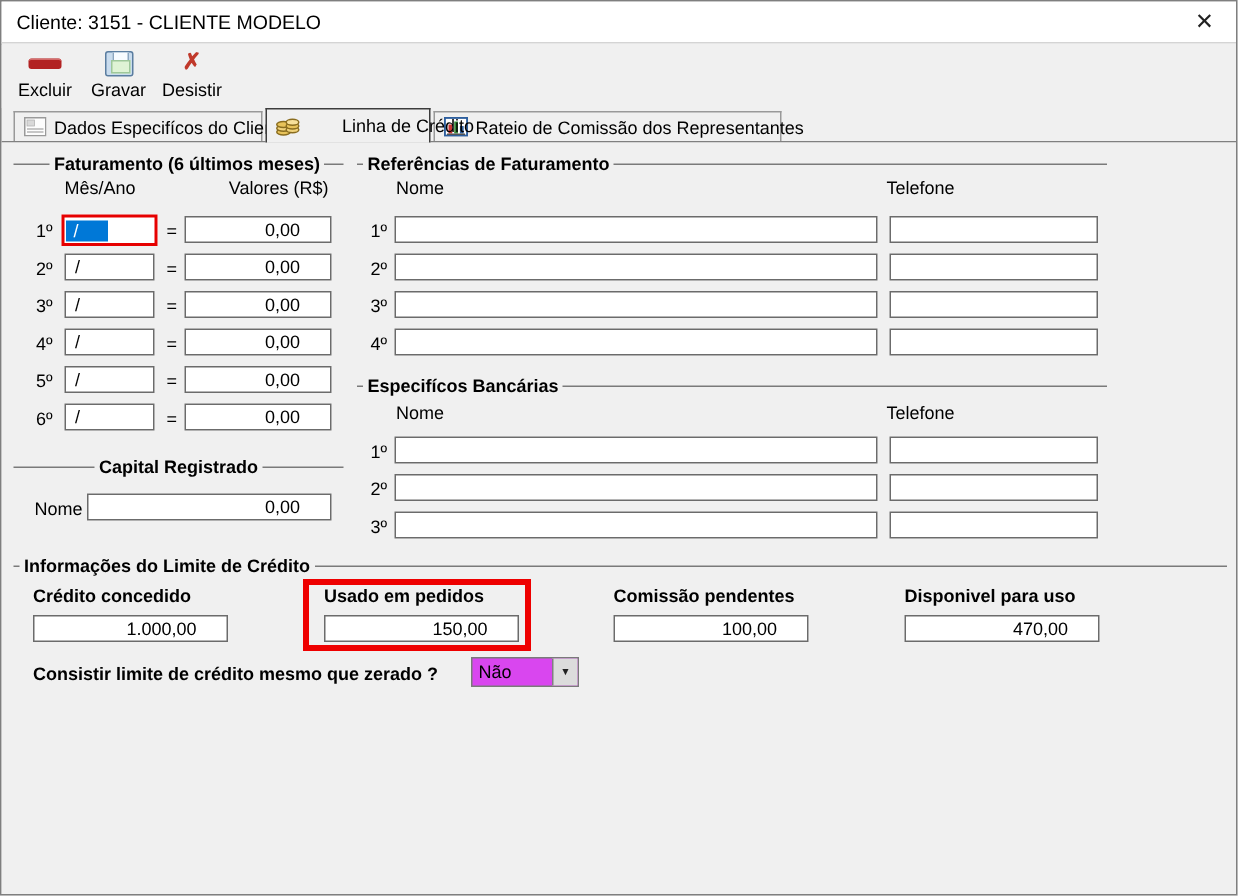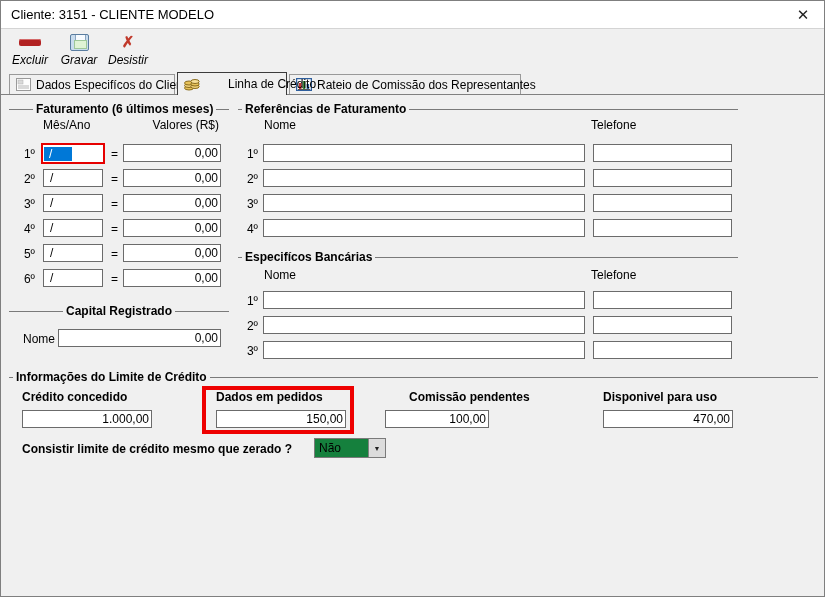--- a/index.html
+++ b/index.html
@@ -7,21 +7,21 @@
   .window { position:relative; width:825px; height:597px; background:#f0f0f0;
             border:1px solid #7f7f7f; overflow:hidden; font-size:12px; color:#000; }
   .titlebar { position:absolute; left:0; top:0; right:0; height:28px; background:#ffffff;
               border-bottom:1px solid #d4d4d4; display:flex; align-items:center; }
   .title { font-size:13px; padding-left:10px; }
   .close { position:absolute; right:10px; top:4px; width:22px; height:20px; text-align:center;
            font-size:15px; line-height:20px; color:#222; cursor:pointer; }
   .toolbar { position:absolute; left:0; top:29px; right:0; height:42px; background:#f0f0f0; }
   .tbtn { position:absolute; top:3px; height:38px; display:flex; flex-direction:column;
           align-items:center; justify-content:flex-start; cursor:pointer; }
-  .tbtn .lbl { font-size:12px; margin-top:2px;font-style:italic; }
+  .tbtn .lbl { font-size:12px; margin-top:2px; }
   .ico-wrap { height:18px; display:flex; align-items:center; justify-content:center; }
   .ico-minus { width:22px; height:7px; background:#b22222; border-radius:2px;
                box-shadow:inset 0 1px 0 #d46a6a; }
   .floppy { width:19px; height:17px; background:#c9dcee; border:1px solid #5a7da0;
             border-radius:2px; position:relative; }
   .floppy::before { content:""; position:absolute; top:0; left:4px; width:9px; height:6px;
                     background:#f7fbff; border:1px solid #8aa5c0; border-top:none; }
   .floppy::after { content:""; position:absolute; bottom:1px; left:3px; width:11px; height:7px;
                    background:#dff3d5; border:1px solid #9ec79a; }
   .ico-x { color:#c0392b; font-size:15px; font-weight:bold; line-height:16px; }
@@ -36,29 +36,29 @@
   .ghead { position:absolute; height:14px; display:flex; align-items:center; }
   .ghead .ln { border-top:1px solid #7a7a7a; height:0; }
   .ghead .grow { flex:1; }
   .ghead .ttl { font-weight:bold; font-size:12px; padding:0 3px; white-space:nowrap; }
   .colhead { position:absolute; font-size:12px; height:14px; line-height:14px; }
   .ord { position:absolute; height:14px; line-height:14px; text-align:right; }
   .eq { position:absolute; height:14px; line-height:14px; }
   .field { position:absolute; height:18px; background:#fff; border:1px solid #6b6b6b;
            line-height:16px; font-size:12px; overflow:hidden; }
   .field.pl { padding-left:6px; }
-  .field.num { text-align:right; padding-right:2px; }
+  .field.num { text-align:right; padding-right:20px; }
   .field.focused { height:21px; border:2px solid #e60000; padding:1px 0 0 1px; }
   .sel { display:inline-block; background:#0078d7; color:#fff; width:28px; height:14px;
          line-height:14px; padding-left:5px; }
   .blabel { position:absolute; font-weight:bold; font-size:12px; height:14px; line-height:14px;
             white-space:nowrap; }
   .redbox { position:absolute; border:4px solid #ee0000; background:transparent; z-index:3;
             pointer-events:none; }
-  .combo { position:absolute; width:72px; height:20px; background:#15803d; border:1px solid #7a7a7a;
+  .combo { position:absolute; width:72px; height:20px; background:#d946ef; border:1px solid #7a7a7a;
            display:flex; align-items:stretch; cursor:pointer; }
   .combo .val { flex:1; line-height:18px; padding-left:4px; font-size:12px; }
   .combo .arrow { width:17px; background:#dcdcdc; border-left:1px solid #808080;
                   display:flex; align-items:center; justify-content:center; font-size:7px; color:#222; }
 </style>
 </head>
 <body>
 
 <div class="window">
 
@@ -220,26 +220,26 @@
 
     <div class="ghead" style="left:8px; top:275px; width:809px;">
       <span class="ln" style="width:4px;"></span>
       <span class="ttl">Informações do Limite de Crédito</span>
       <span class="ln grow"></span>
     </div>
 
     <div class="blabel" style="left:21px; top:295px;">Crédito concedido</div>
     <div class="field num" style="left:21px; top:315px; width:130px;">1.000,00</div>
 
-    <div class="blabel" style="left:215px; top:295px;">Dados em pedidos</div>
+    <div class="blabel" style="left:215px; top:295px;">Usado em pedidos</div>
     <div class="field num" style="left:215px; top:315px; width:130px;">150,00</div>
     <div class="redbox" style="left:201px; top:291px; width:152px; height:48px;"></div>
 
     <div class="blabel" style="left:408px; top:295px;">Comissão pendentes</div>
-    <div class="field num" style="left:384px; top:315px; width:104px;">100,00</div>
+    <div class="field num" style="left:408px; top:315px; width:130px;">100,00</div>
 
     <div class="blabel" style="left:602px; top:295px;">Disponivel para uso</div>
     <div class="field num" style="left:602px; top:315px; width:130px;">470,00</div>
 
     <div class="blabel" style="left:21px; top:347px;">Consistir limite de crédito mesmo que zerado ?</div>
     <div class="combo" style="left:313px; top:343px;">
       <span class="val">Não</span>
       <span class="arrow">▼</span>
     </div>
 

